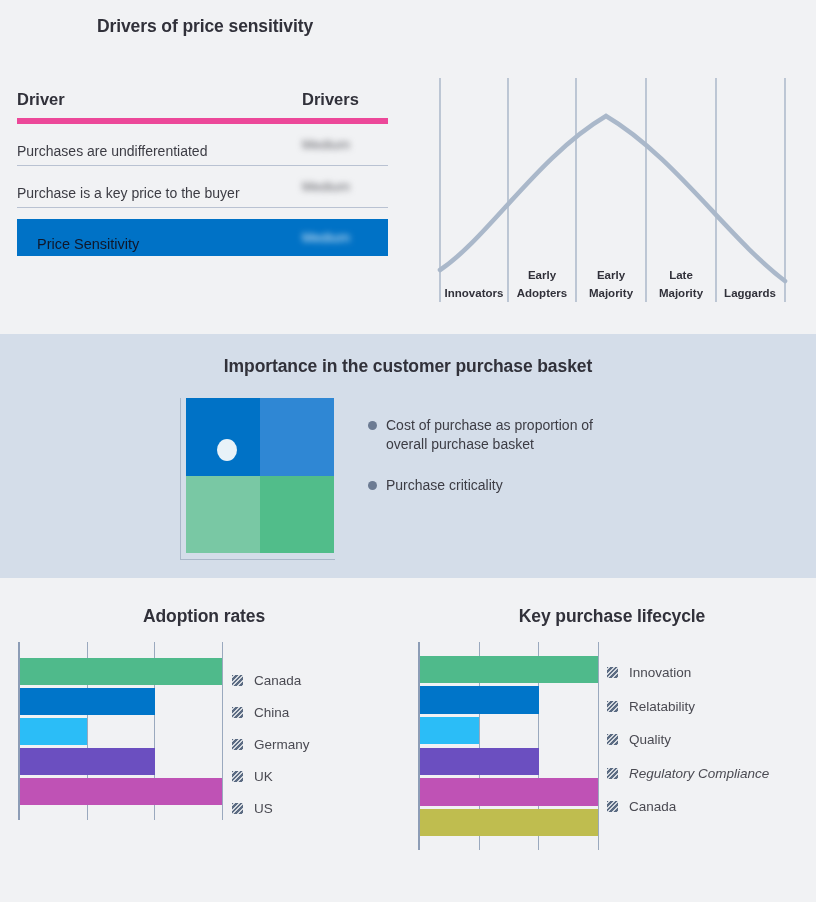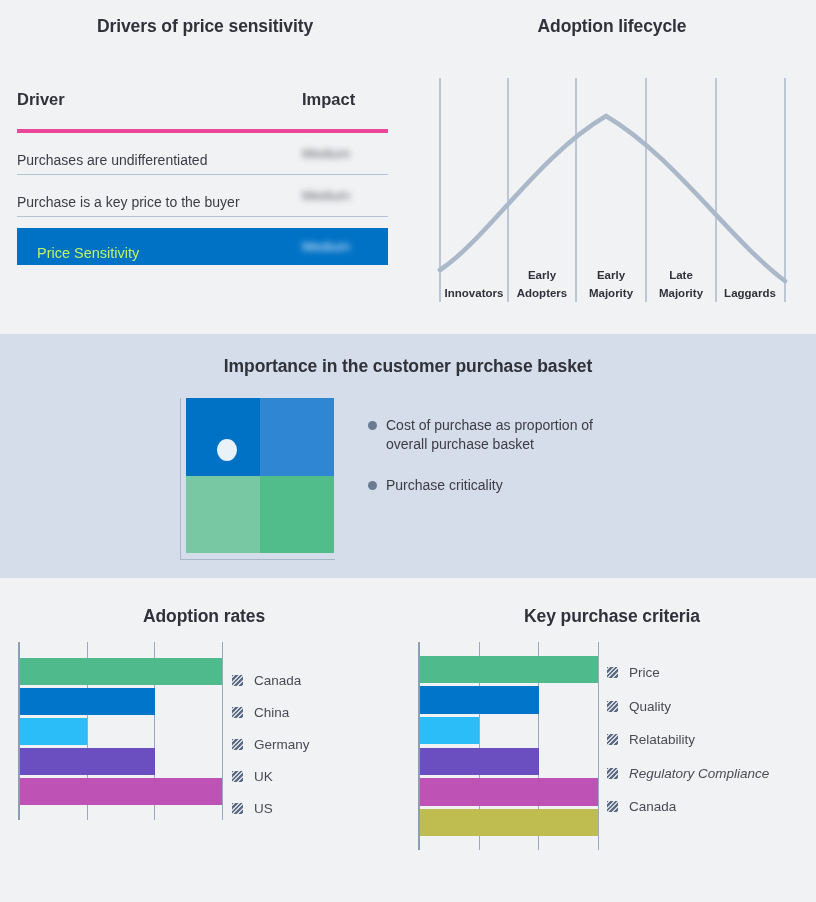--- a/index.html
+++ b/index.html
@@ -58,22 +58,22 @@
 
   .drv-table {
     position: absolute;
     left: 17px;
     top: 90px;
     width: 371px;
   }
   .drv-head {
     display: flex;
     align-items: baseline;
-    padding-bottom: 20px;
-    border-bottom: 4px solid #ec4899;
+    padding-bottom: 9px;
+    border-bottom: 6px solid #ec4899;
   }
   .drv-head .c1 {
     flex: 1;
     font-size: 16.5px;
     font-weight: bold;
     color: #31313a;
   }
   .drv-head .c2 {
     width: 86px;
     text-align: left;
@@ -104,21 +104,21 @@
   .drv-row.highlight {
     background: #0072c6;
     border-bottom: none;
     height: 37px;
     margin-top: 11px;
     padding-left: 20px;
     box-sizing: border-box;
     width: 371px;
   }
   .drv-row.highlight .c1 {
-    color: #bef264;
+    color: #0f172a;
     font-size: 14.5px;
   }
   .drv-row.highlight .c2 {
     color: #e8f2fb;
     filter: blur(3.2px);
     -webkit-filter: blur(3.2px);
   }
 
   
   #panel-lifecycle { position: absolute; left: 408px; top: 0; width: 408px; height: 334px; }
@@ -262,21 +262,21 @@
   <div class="band-top"></div>
   <div class="band-mid"></div>
   <div class="band-bottom"></div>
 
   <div id="panel-drivers">
     <div class="panel-title" id="drivers-title">Drivers of price sensitivity</div>
 
     <div class="drv-table">
       <div class="drv-head">
         <div class="c1">Driver</div>
-        <div class="c2">Impact</div>
+        <div class="c2">Drivers</div>
       </div>
 
       <div class="drv-row">
         <div class="c1">Purchases are undifferentiated</div>
         <div class="c2">Medium</div>
       </div>
 
       <div class="drv-row">
         <div class="c1">Purchase is a key price to the buyer</div>
         <div class="c2">Medium</div>
@@ -284,21 +284,20 @@
 
 
       <div class="drv-row highlight">
         <div class="c1">Price Sensitivity</div>
         <div class="c2">Medium</div>
       </div>
     </div>
   </div>
 
   <div id="panel-lifecycle">
-    <div class="panel-title" id="lifecycle-title">Adoption lifecycle</div>
 
     <svg id="lifecycle-svg" width="370" height="240" viewBox="0 0 370 240">
 
       <line x1="12" y1="8" x2="12" y2="232" stroke="#9aa9be" stroke-width="1.2"></line>
       <line x1="80" y1="8" x2="80" y2="232" stroke="#9aa9be" stroke-width="1.2"></line>
       <line x1="148" y1="8" x2="148" y2="232" stroke="#9aa9be" stroke-width="1.2"></line>
       <line x1="218" y1="8" x2="218" y2="232" stroke="#9aa9be" stroke-width="1.2"></line>
       <line x1="288" y1="8" x2="288" y2="232" stroke="#9aa9be" stroke-width="1.2"></line>
       <line x1="357" y1="8" x2="357" y2="232" stroke="#9aa9be" stroke-width="1.2"></line>
 
@@ -378,54 +377,54 @@
           <span class="bl-label">UK</span>
         </div>
         <div class="bl-item" style="height: 32px;">
           <span class="bl-swatch"></span>
           <span class="bl-label">US</span>
         </div>
       </div>
   </div>
 
   <div id="panel-criteria">
-    <div class="panel-title" id="criteria-title">Key purchase criteria</div>
+    <div class="panel-title" id="criteria-title">Key purchase lifecycle</div>
 
     <div class="barchart" style="left:10px; top:64px; width:182px; height:208px;">
       <div class="plot" id="criteria-plot" style="width:180px; height:208px;">
           <div class="gridline" style="left: 58.8333px;"></div>
           <div class="gridline" style="left: 118.167px;"></div>
           <div class="gridline" style="left: 177.5px;"></div>
           <div class="bar" style="top: 13.5px; height: 27.6667px; width: 178px; background: rgb(79, 186, 139);"></div>
           <div class="bar" style="top: 44.1667px; height: 27.6667px; width: 118.667px; background: rgb(0, 117, 201);"></div>
           <div class="bar" style="top: 74.8333px; height: 27.6667px; width: 59.3333px; background: rgb(43, 189, 247);"></div>
           <div class="bar" style="top: 105.5px; height: 27.6667px; width: 118.667px; background: rgb(107, 79, 192);"></div>
           <div class="bar" style="top: 136.167px; height: 27.6667px; width: 178px; background: rgb(191, 82, 181);"></div>
           <div class="bar" style="top: 166.833px; height: 27.6667px; width: 178px; background: rgb(191, 189, 79);"></div>
         </div>
     </div>
 
     <div class="bar-legend" id="criteria-legend" style="left:199px; top:78px;">
         <div class="bl-item" style="height: 33.5px;">
           <span class="bl-swatch"></span>
-          <span class="bl-label">Price</span>
+          <span class="bl-label">Innovation</span>
         </div>
         <div class="bl-item" style="height: 33.5px;">
           <span class="bl-swatch"></span>
+          <span class="bl-label">Relatability</span>
+        </div>
+        <div class="bl-item" style="height: 33.5px;">
+          <span class="bl-swatch"></span>
           <span class="bl-label">Quality</span>
         </div>
+        <div class="bl-item" style="height: 33.5px; font-style: italic;">
+          <span class="bl-swatch"></span>
+          <span class="bl-label">Regulatory Compliance</span>
+        </div>
         <div class="bl-item" style="height: 33.5px;">
           <span class="bl-swatch"></span>
-          <span class="bl-label">Relatability</span>
-        </div>
-        <div class="bl-item" style="height: 33.5px; font-style: italic;">
-          <span class="bl-swatch"></span>
-          <span class="bl-label">Regulatory Compliance</span>
-        </div>
-        <div class="bl-item" style="height: 33.5px;">
-          <span class="bl-swatch"></span>
           <span class="bl-label">Canada</span>
         </div>
       </div>
   </div>
 
 
 </div>
 
 </body></html>

